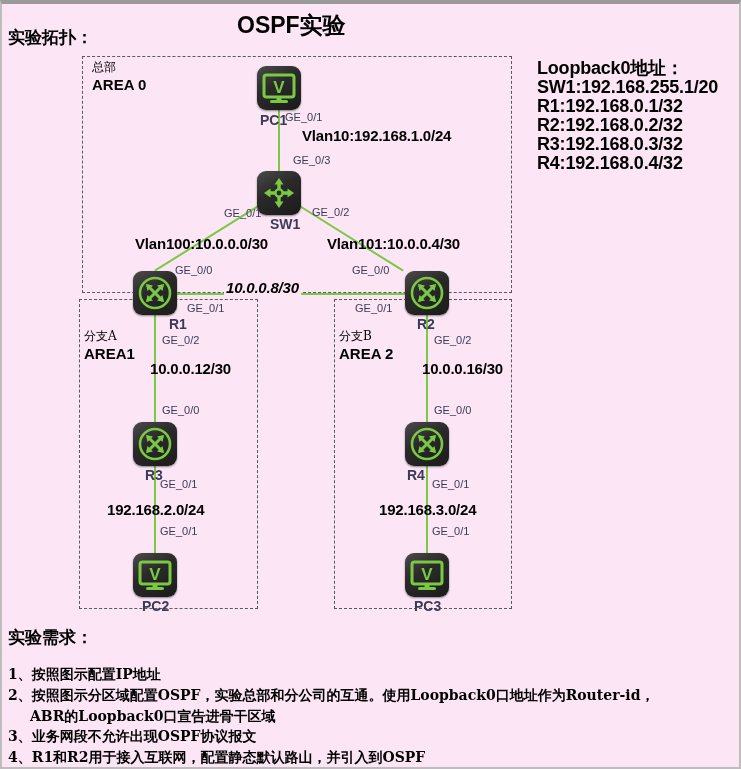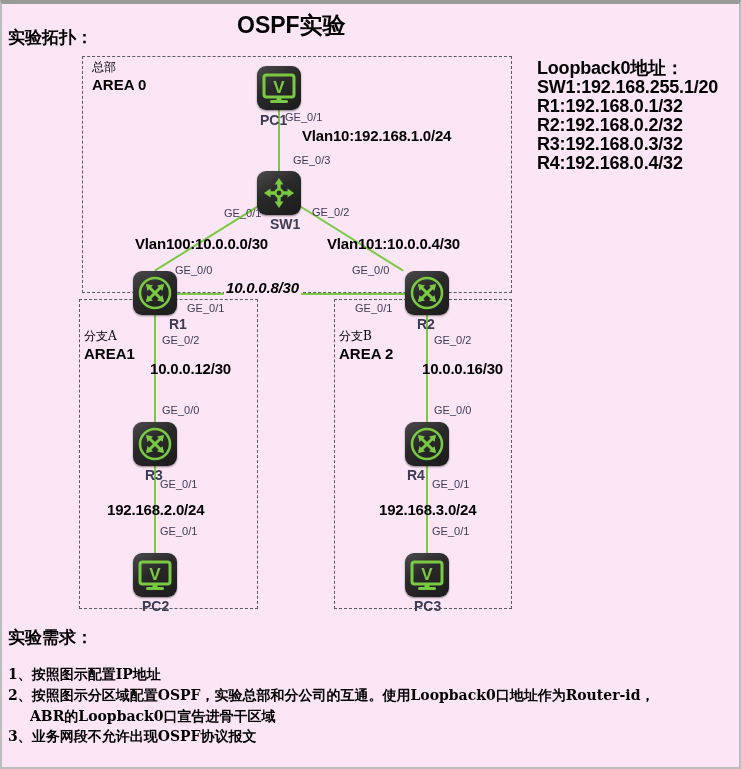--- a/index.html
+++ b/index.html
@@ -299,14 +299,15 @@
     <div class="loopback-line">R3:192.168.0.3/32</div>
     <div class="loopback-line">R4:192.168.0.4/32</div>
   </div>
 
   <div class="abs section-head" style="left:6px; top:622px;">实验需求：</div>
 
   <div class="abs req-line" style="left:6px; top:662px;">1、按照图示配置IP地址</div>
   <div class="abs req-line" style="left:6px; top:683px;">2、按照图示分区域配置OSPF，实验总部和分公司的互通。使用Loopback0口地址作为Router-id，</div>
   <div class="abs req-line" style="left:28px; top:704px;">ABR的Loopback0口宣告进骨干区域</div>
   <div class="abs req-line" style="left:6px; top:724px;">3、业务网段不允许出现OSPF协议报文</div>
+  <div class="abs req-line" style="left:6px; top:745px;">4、R1和R2用于接入互联网，配置静态默认路山，并引入到OSPF</div>
 
 </div>
 
 </body></html>

